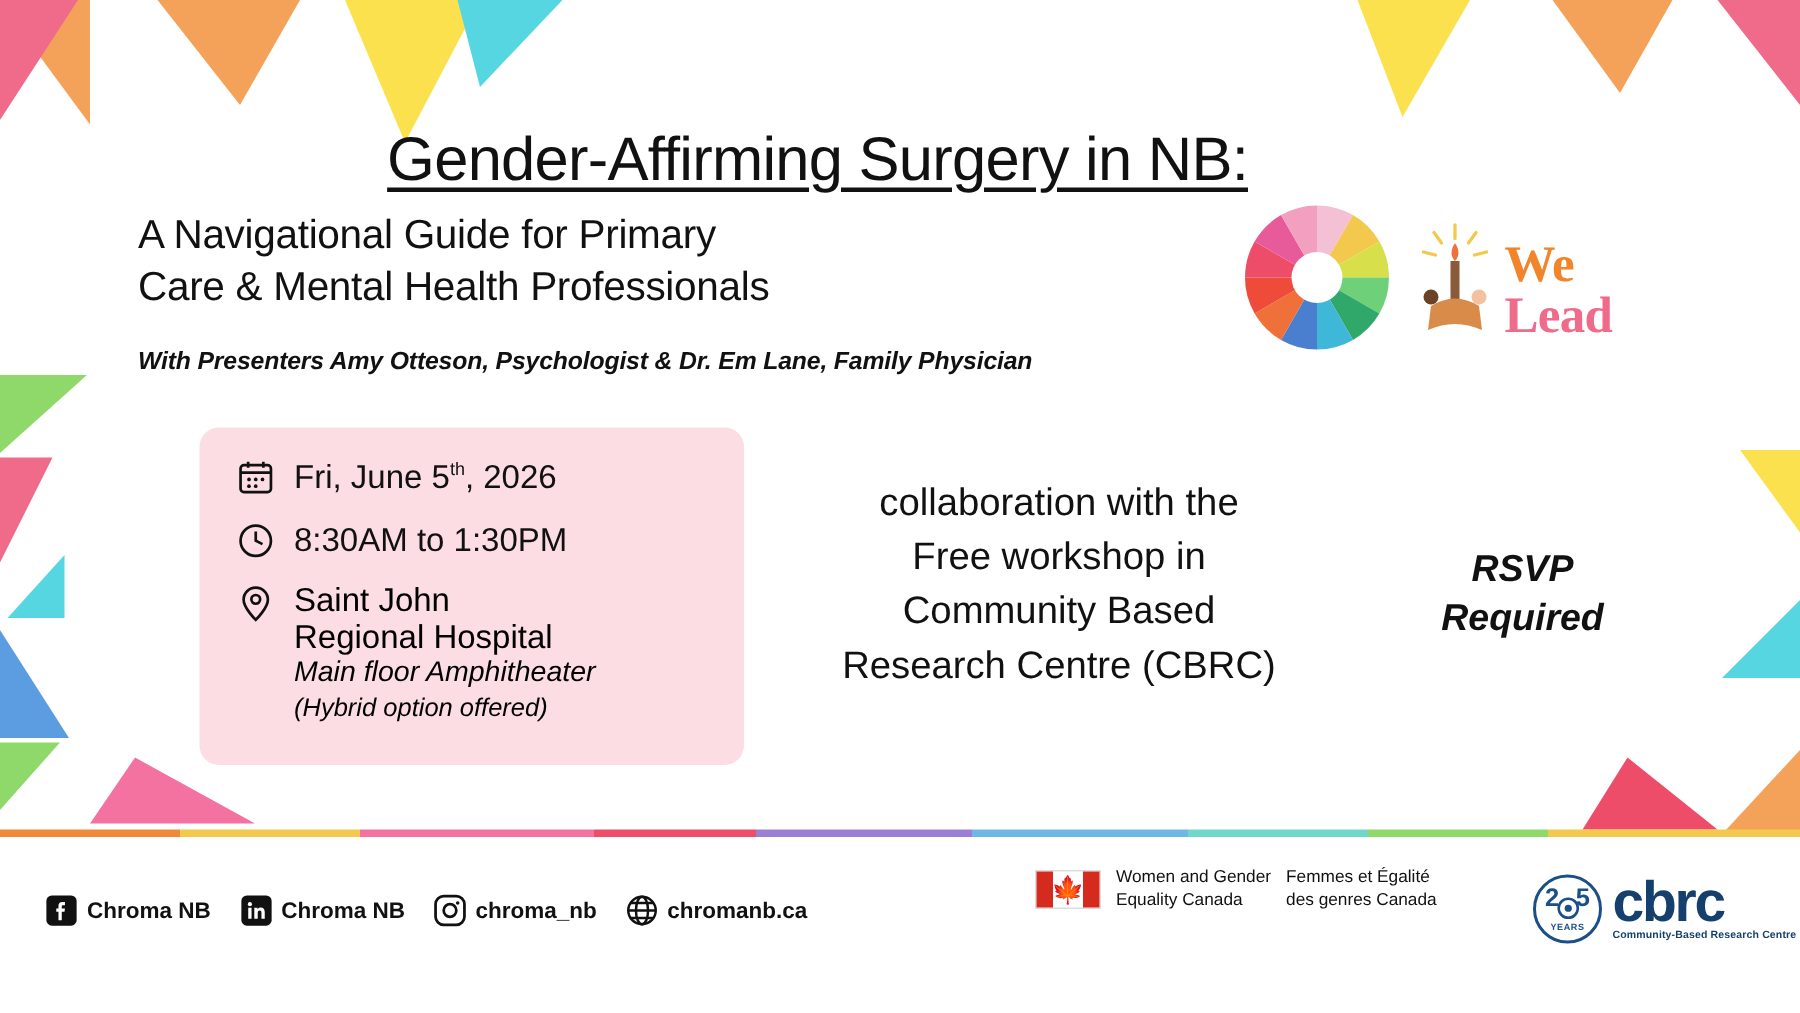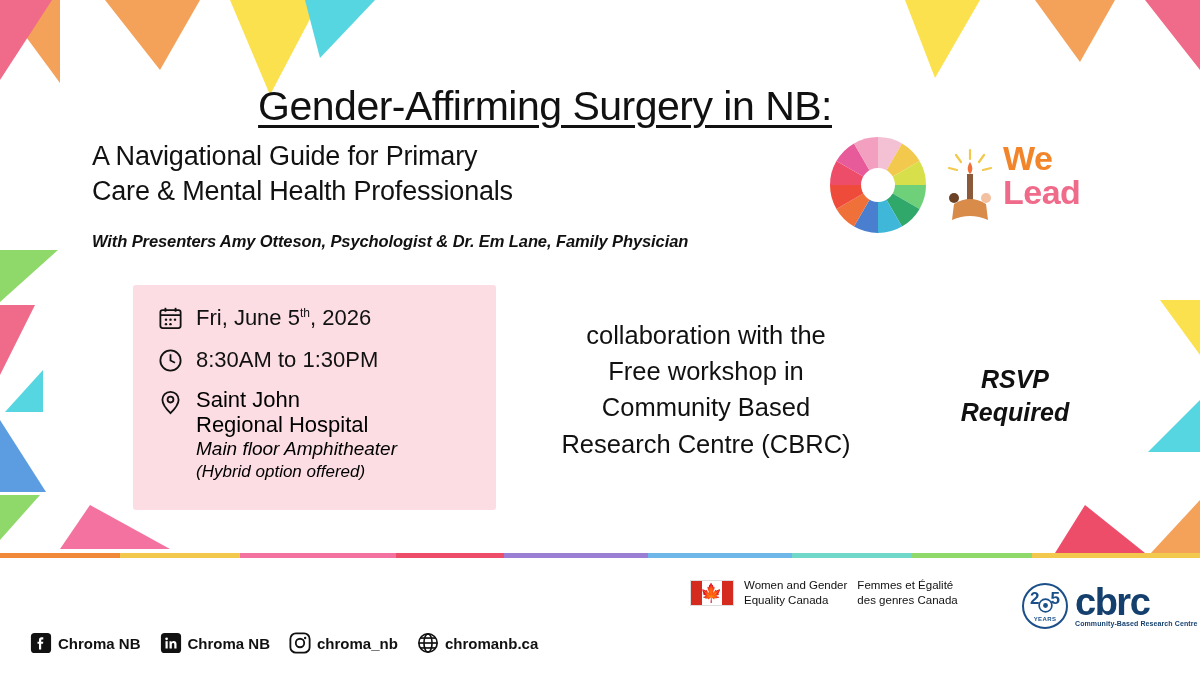--- a/index.html
+++ b/index.html
@@ -61,39 +61,40 @@
     left: 828px; top: 135px;
     width: 100px; height: 100px;
   }
   .welead {
     position: absolute;
     left: 940px; top: 140px;
     width: 200px; height: 100px;
   }
   .welead-text {
     position: absolute;
-    left: 63px; top: 1px;
+    left: 63px; top: 20px;
     line-height: 1.0;
+    font-family: Liberation Serif, serif;
   }
   .welead-we {
     font-size: 34px; font-weight: bold; color: #f2842a;
     letter-spacing: -0.5px;
   }
   .welead-lead {
     font-size: 34px; font-weight: bold; color: #f06a8a;
     letter-spacing: -0.5px;
   }
 
   
   .details-card {
     position: absolute;
     left: 133px; top: 285px;
     width: 363px; height: 225px;
     background: #fbdde3;
-    border-radius: 3px;
+    border-radius: 13px;
     padding: 18px 20px 0 22px;
   }
   .detail-row {
     display: flex;
     align-items: flex-start;
     margin-bottom: 12px;
   }
   .detail-ico {
     width: 30px; min-width: 30px; height: 30px;
     margin-right: 11px;
@@ -145,21 +146,21 @@
       #9b7fd4 42%, #9b7fd4 54%,
       #6fb7e8 54%, #6fb7e8 66%,
       #6fd8c8 66%, #6fd8c8 76%,
       #8fd96a 76%, #8fd96a 86%,
       #f2c94c 86%, #f2c94c 100%);
   }
 
   
   .socials {
     position: absolute;
-    left: 30px; top: 632px;
+    left: 30px; top: 596px;
     display: flex;
     align-items: center;
     gap: 7px;
     font-size: 15px;
     font-weight: bold;
     color: #111111;
   }
   .soc-item { display: flex; align-items: center; gap: 6px; margin-right: 12px; }
 
   .funder {

